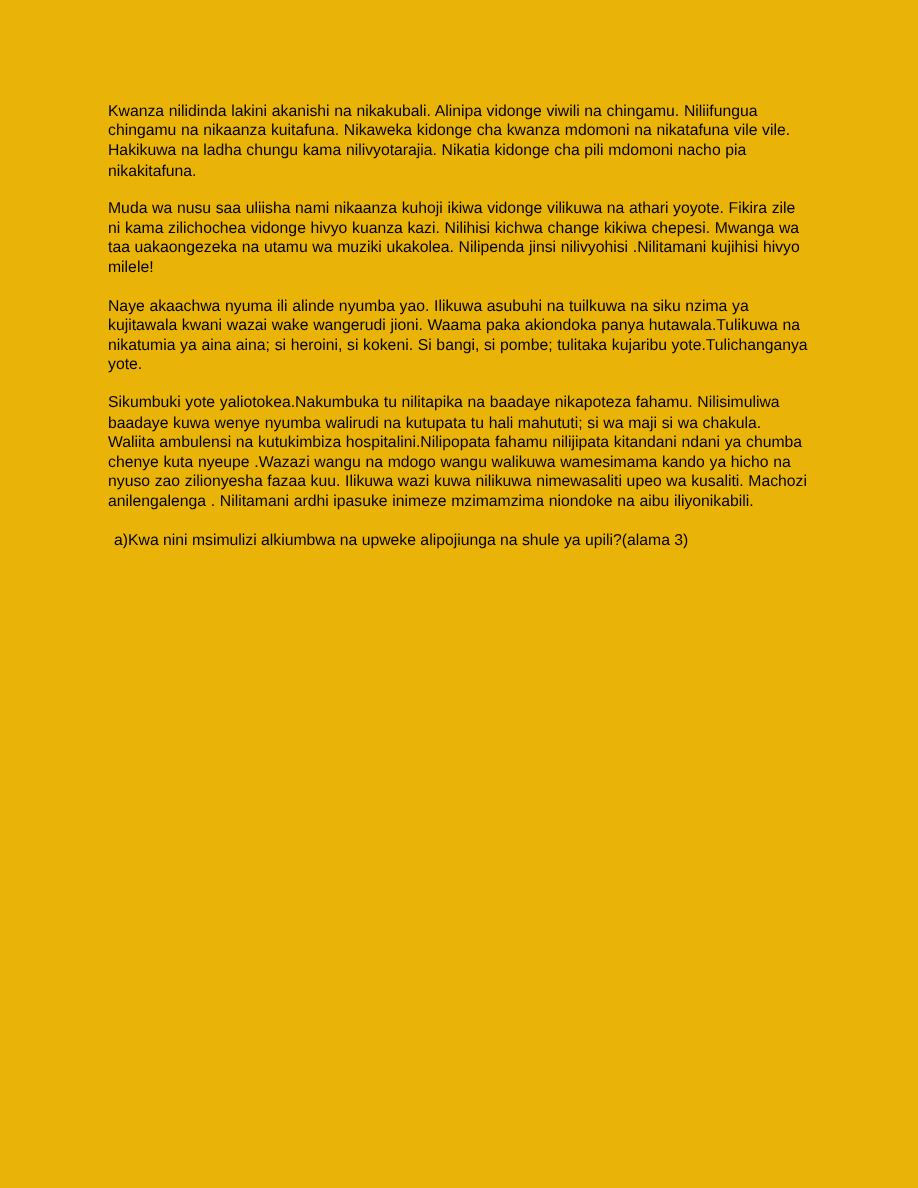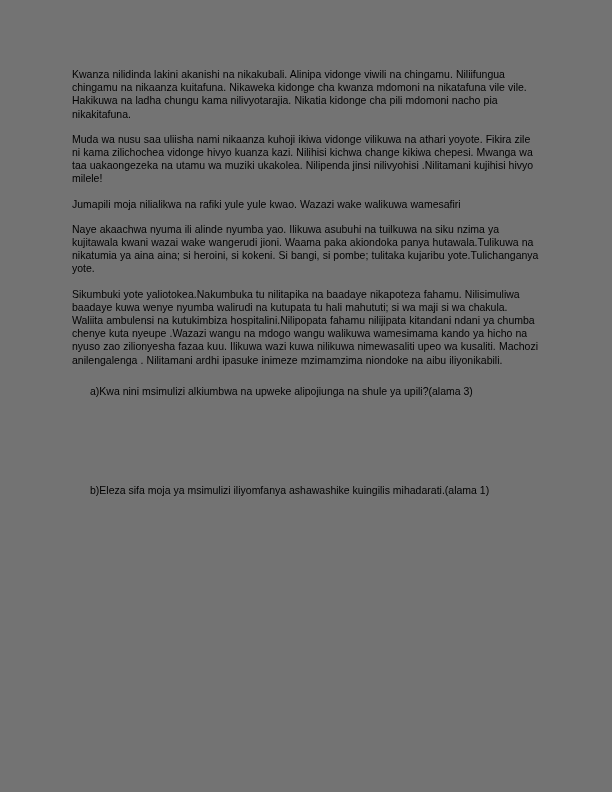--- a/index.html
+++ b/index.html
@@ -12,52 +12,50 @@
     height: 792px;
     font-family: "Liberation Sans", sans-serif;
     color: #000000;
     overflow: hidden;
   }
   .page {
     box-sizing: border-box;
     width: 612px;
     height: 792px;
     padding: 68px 71px 40px 72px;
-    background: #737373;
+    background: #eab308;
   }
   .para {
     font-size: 10.5px;
     line-height: 13.2px;
     margin: 0 0 12px 0;
     text-align: left;
     word-spacing: 0.2px;
   }
   .heading {
     font-size: 10.5px;
     line-height: 13.2px;
     font-weight: bold;
     text-decoration: underline;
     margin: 4px 0 14px 0;
     letter-spacing: 0.2px;
   }
   .question {
     font-size: 10.5px;
     line-height: 13.2px;
-    margin: 18px;
+    margin: 4px;
   }
   .q-a { margin-bottom: 86px; }
   .q-b { margin-bottom: 52px; }
   .q-c { margin-bottom: 0; }
 </style>
 </head>
 <body>
 
 <div class="page">
   <p class="para">Kwanza nilidinda lakini akanishi na nikakubali. Alinipa vidonge viwili na chingamu. Niliifungua chingamu na nikaanza kuitafuna. Nikaweka kidonge cha kwanza mdomoni na nikatafuna vile vile. Hakikuwa na ladha chungu kama nilivyotarajia. Nikatia kidonge cha pili mdomoni nacho pia nikakitafuna.</p>
   <p class="para">Muda wa nusu saa uliisha nami nikaanza kuhoji ikiwa vidonge vilikuwa na athari yoyote. Fikira zile ni kama zilichochea  vidonge hivyo kuanza kazi. Nilihisi  kichwa change kikiwa chepesi. Mwanga wa  taa uakaongezeka na utamu wa muziki ukakolea. Nilipenda jinsi nilivyohisi .Nilitamani kujihisi hivyo milele!</p>
-  <p class="para">Jumapili moja nilialikwa na rafiki yule yule kwao.  Wazazi wake walikuwa wamesafiri</p>
   <p class="para">Naye akaachwa nyuma ili alinde nyumba yao. Ilikuwa asubuhi na tuilkuwa na siku nzima ya kujitawala kwani wazai wake wangerudi jioni. Waama paka akiondoka panya hutawala.Tulikuwa na nikatumia ya aina aina; si heroini, si kokeni. Si bangi, si pombe; tulitaka kujaribu yote.Tulichanganya yote.</p>
   <p class="para">Sikumbuki yote yaliotokea.Nakumbuka tu nilitapika na baadaye nikapoteza fahamu. Nilisimuliwa baadaye kuwa wenye nyumba walirudi na kutupata tu hali mahututi; si wa maji si wa chakula. Waliita ambulensi na kutukimbiza hospitalini.Nilipopata fahamu nilijipata kitandani  ndani ya chumba chenye kuta nyeupe .Wazazi wangu na mdogo wangu walikuwa wamesimama kando ya hicho na nyuso zao zilionyesha fazaa kuu. Ilikuwa wazi kuwa nilikuwa nimewasaliti upeo wa kusaliti. Machozi anilengalenga . Nilitamani ardhi ipasuke inimeze mzimamzima niondoke na aibu iliyonikabili.</p>
 
 
   <p class="question q-a">a)Kwa nini msimulizi alkiumbwa na upweke alipojiunga na shule ya upili?(alama 3)</p>
-  <p class="question q-b">b)Eleza sifa moja ya msimulizi iliyomfanya ashawashike kuingilis mihadarati.(alama 1)</p>
 </div>
 
 </body></html>

